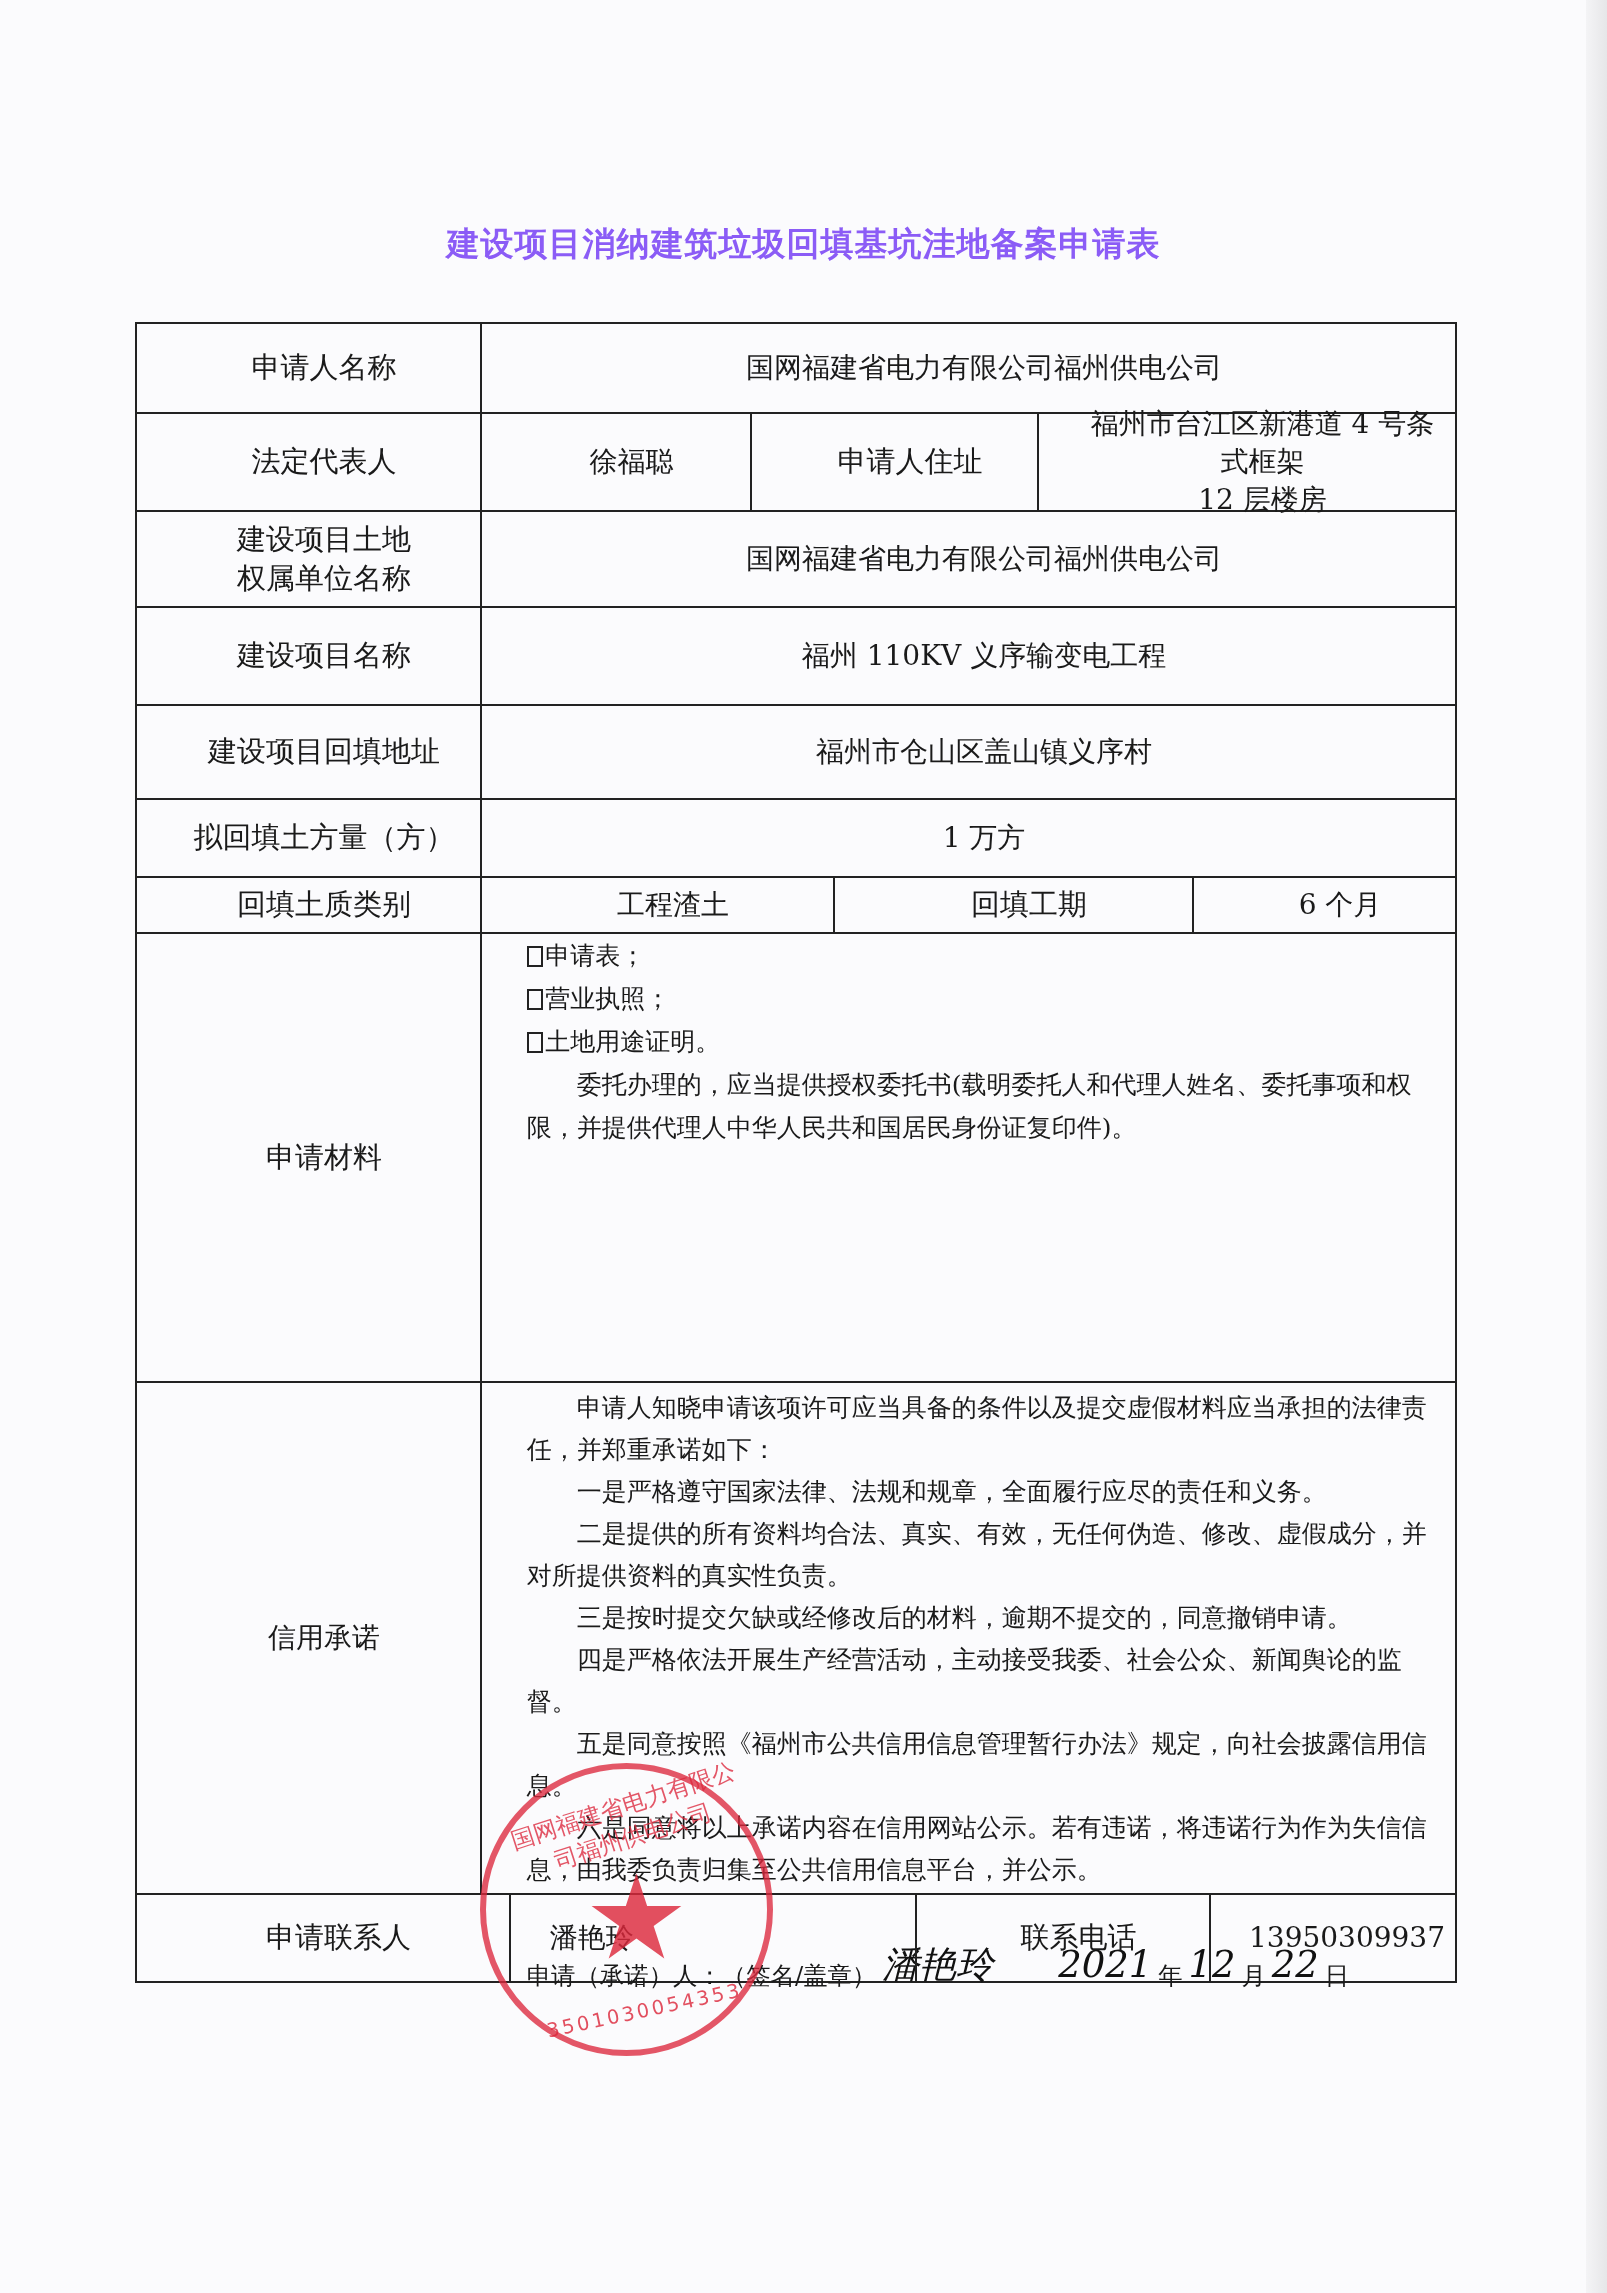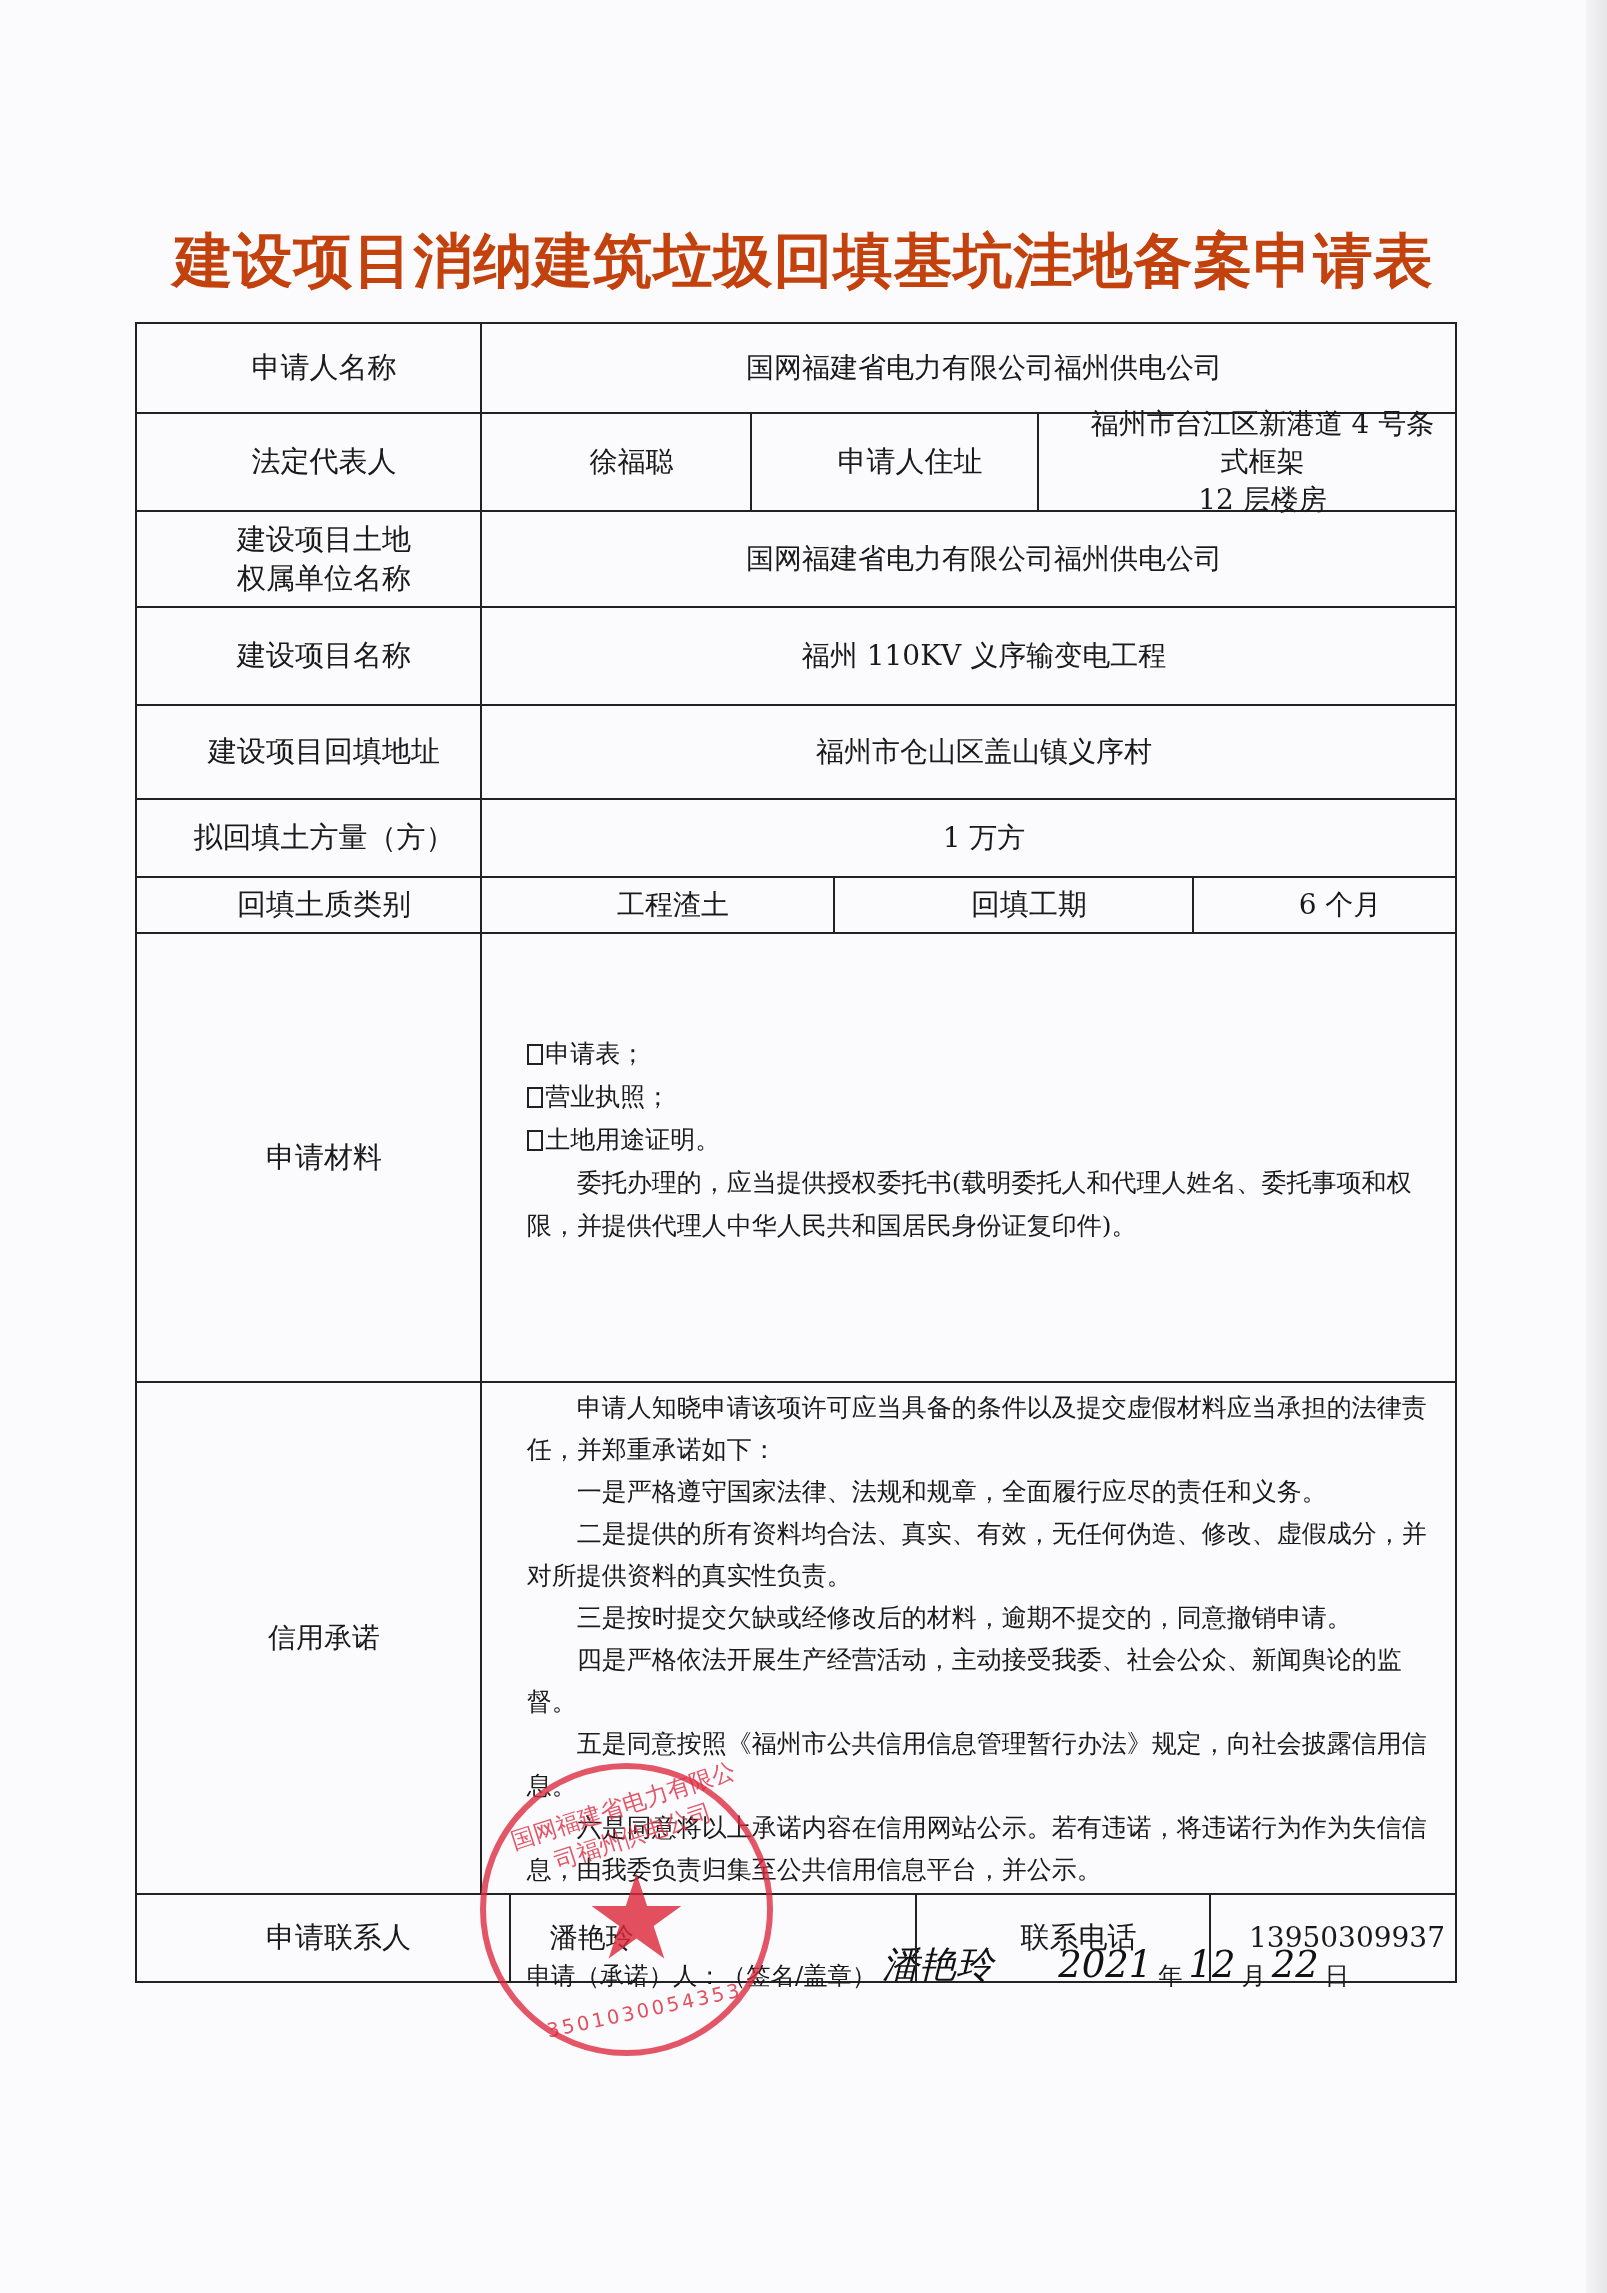--- a/index.html
+++ b/index.html
@@ -6,21 +6,21 @@
   body {
     width:1607px; height:2294px; position:relative; overflow:hidden;
     background:#fbfbfd;
     font-family:"DejaVu Serif","Liberation Serif",serif;
     color:#1a1a1a;
   }
   .scan-edge { position:absolute; top:0; right:0; width:21.5px; height:2294px; background:linear-gradient(to right,#f4f4f6,#e6e6e8); }
   .title {
     position:absolute; left:0; width:1607px; top:222px; text-align:center;
     font-family:"DejaVu Sans","Liberation Sans",sans-serif; font-weight:bold;
-    font-size:59px; letter-spacing:1px; color:#c2410c;
+    font-size:33px; letter-spacing:1px; color:#8b5cf6;
   }
   .tbl { position:absolute; left:135px; top:322px; width:1322px; border:2px solid #222; box-sizing:border-box; }
   .row { display:flex; border-bottom:2px solid #222; box-sizing:border-box; }
   .row:last-child { border-bottom:none; }
   .cell { display:flex; align-items:center; justify-content:center; text-align:center; border-right:2px solid #222; box-sizing:border-box; font-size:28px; line-height:1.35; padding:0 7.8px;margin-left:31px; }
   .cell:last-child { border-right:none; }
   .lbl { width:314px; font-family:"DejaVu Sans","Liberation Sans",sans-serif; font-size:29px; }
   .lbl-sm { font-size:28px; }
   .body-cell { flex:1; flex-direction:column; align-items:flex-start; justify-content:flex-start; text-align:left; font-size:25px; line-height:1.72; padding:0 13.7px; }
   .indent { text-indent:2em; }
@@ -81,21 +81,21 @@
 
   <div class="row" style="height:56px">
     <div class="cell lbl">回填土质类别</div>
     <div class="cell" style="width:322px">工程渣土</div>
     <div class="cell lbl" style="width:328px">回填工期</div>
     <div class="cell" style="flex:1">6 个月</div>
   </div>
 
   <div class="row" style="height:449px">
     <div class="cell lbl">申请材料</div>
-    <div class="cell body-cell" style="padding-top:98px">
+    <div class="cell body-cell" style="">
       <div><span class="chk"></span><span>申请表；</span></div>
       <div><span class="chk"></span><span>营业执照；</span></div>
       <div><span class="chk"></span><span>土地用途证明。</span></div>
       <div class="indent">委托办理的，应当提供授权委托书(载明委托人和代理人姓名、委托事项和权限，并提供代理人中华人民共和国居民身份证复印件)。</div>
     </div>
   </div>
 
   <div class="row" style="height:512px">
     <div class="cell lbl lbl-sm">信用承诺</div>
     <div class="cell body-cell" style="padding-top:3.9px;line-height:1.68">

